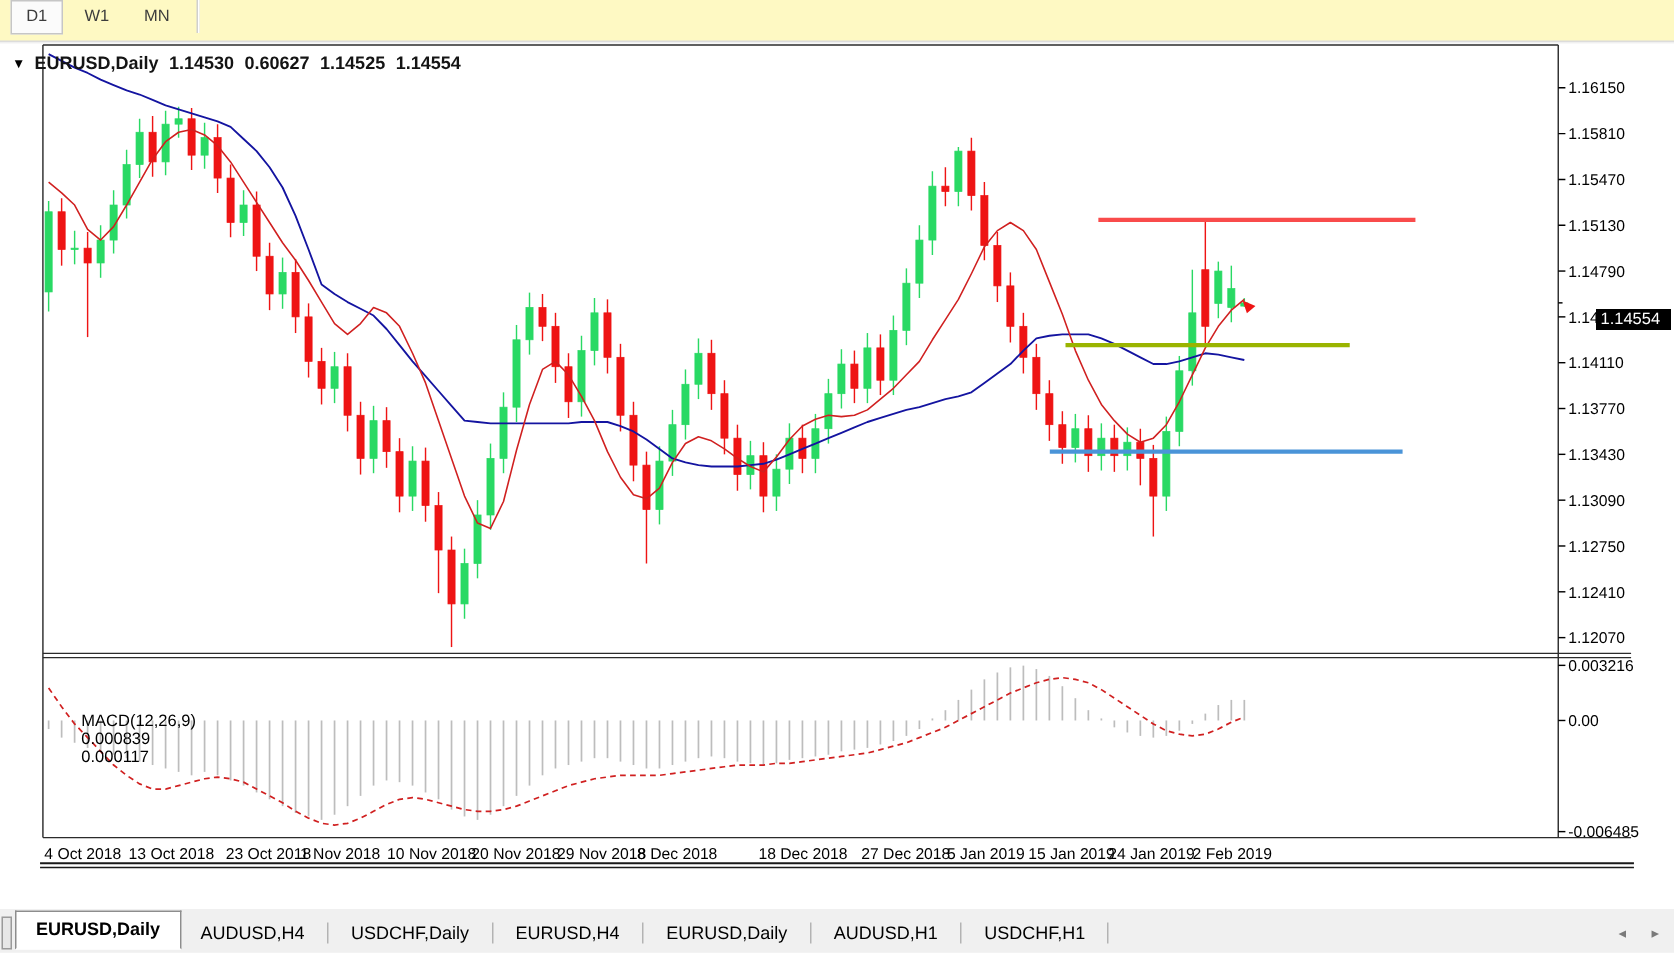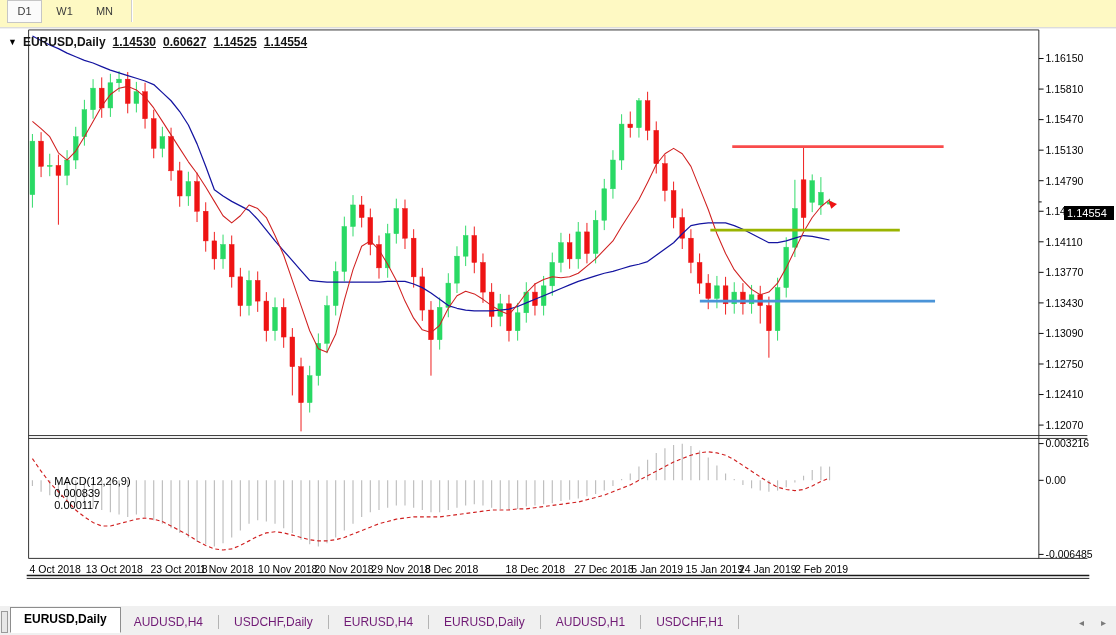--- a/index.html
+++ b/index.html
@@ -27,42 +27,42 @@
     position:absolute;top:29px;left:0;width:1116px;height:577px;background:#ffffff;
   }
   .chart-stage svg{position:absolute;top:0;left:0;}
   svg text{font-family:"Liberation Sans","DejaVu Sans",sans-serif;font-size:11px;fill:#000;}
   .chart-title{
     position:absolute;left:8px;top:6px;height:14px;
     font-size:12px;font-weight:700;color:#141414;
     display:flex;align-items:center;white-space:pre;
   }
   .chart-title .tri{font-size:9px;margin-right:6px;color:#000;}
-  .chart-title .num{margin-left:7px;text-decoration:underline;}
+  .chart-title .num{margin-left:7px;}
   .macd-title{
     position:absolute;left:6px;top:434px;font-size:11px;color:#000;white-space:pre;
   }
   .macd-title span{margin-right:6px;margin-left:36px;}
   .price-badge{
     position:absolute;left:1064px;top:177px;width:50px;height:14px;
     background:#000;color:#fff;font-size:11px;line-height:14px;
     padding-left:3px;box-sizing:border-box;
   }
   
   .tabbar{
     position:absolute;top:606px;left:0;width:1116px;height:29px;
     background:#f0f0f0;display:flex;align-items:flex-end;
     box-sizing:border-box;padding-bottom:2px;
   }
   .tab-edge{
     width:7px;height:22px;margin:0 2px 0 1px;background:#e7e7e7;
     border:1px solid #9a9a9a;box-sizing:border-box;
   }
   .tab{
-    height:22px;line-height:22px;padding:0 13px;font-size:12px;color:#701a75;
+    height:22px;line-height:22px;padding:0 13px;font-size:12px;color:#000000;
     white-space:nowrap;cursor:default;
   }
   .tab.active{
     background:#fff;border:1px solid #8d8d8d;border-bottom:1px solid #fff;
     height:24px;line-height:23px;font-weight:700;color:#000;
   }
   .tab-sep{width:1px;height:14px;background:#b3b3b3;margin:0 2px 4px 2px;align-self:flex-end;}
   .tab-scroll{
     position:absolute;right:10px;bottom:7px;display:flex;gap:17px;
     font-size:10px;color:#7a7a7a;

